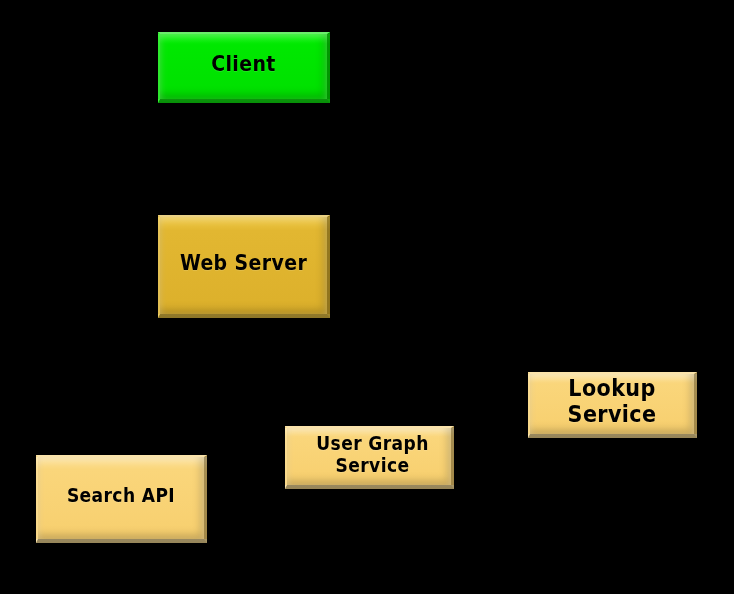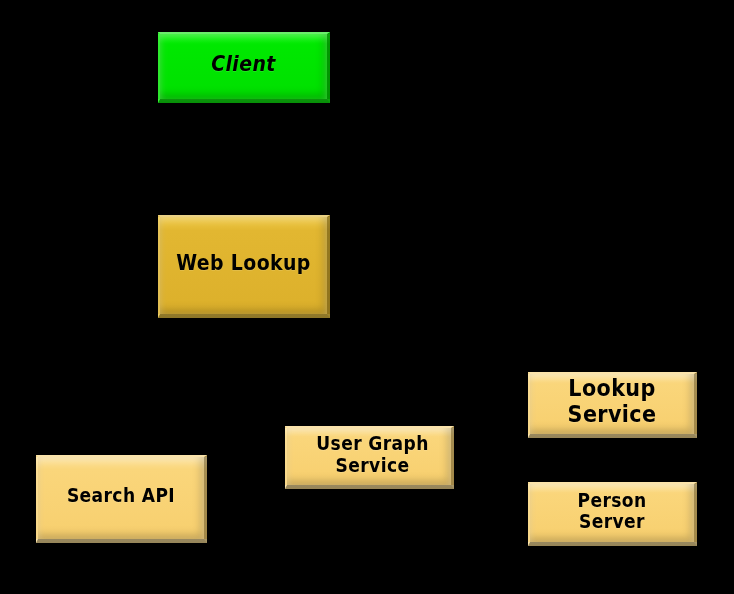--- a/index.html
+++ b/index.html
@@ -44,42 +44,38 @@
   }
 
   .node .label {
     display: block;
     transform: translateY(-2px); 
     white-space: pre-line;
     text-shadow: 0 1px 0 rgba(255,255,255,0.12);
   }
 
   
-  .fill-green  { background: linear-gradient(180deg, #14f514 0%, #00e800 16%, #00e000 100%); font-style: italic; }
+  .fill-green  { background: linear-gradient(180deg, #14f514 0%, #00e800 16%, #00e000 100%); }
   .fill-gold   { background: linear-gradient(180deg, #f0ca48 0%, #e2b731 14%, #dcb02b 100%); }
   .fill-yellow { background: linear-gradient(180deg, #fde3a0 0%, #fad67b 15%, #f7cf6e 100%); }
 </style>
 </head>
 <body>
 
 <div id="canvas">
     <div class="node fill-green" style="left: 158px; top: 32px; width: 172px; height: 71px; font-size: 21px;">
       <span class="label">Client</span>
     </div>
     <div class="node fill-gold" style="left: 158px; top: 215px; width: 172px; height: 103px; font-size: 21px;">
-      <span class="label">Web Lookup</span>
+      <span class="label">Web Server</span>
     </div>
     <div class="node fill-yellow" style="left: 528px; top: 372px; width: 169px; height: 66px; font-size: 23px;">
       <span class="label">Lookup
 Service</span>
     </div>
     <div class="node fill-yellow" style="left: 285px; top: 426px; width: 169px; height: 63px; font-size: 19px; padding-left: 7px;">
       <span class="label">User Graph
 Service</span>
     </div>
-    <div class="node fill-yellow" style="left: 528px; top: 482px; width: 169px; height: 64px; font-size: 19px;">
-      <span class="label">Person
-Server</span>
-    </div>
     <div class="node fill-yellow" style="left: 36px; top: 455px; width: 171px; height: 88px; font-size: 19px;">
       <span class="label">Search API</span>
     </div>
   </div>
 
 </body></html>

